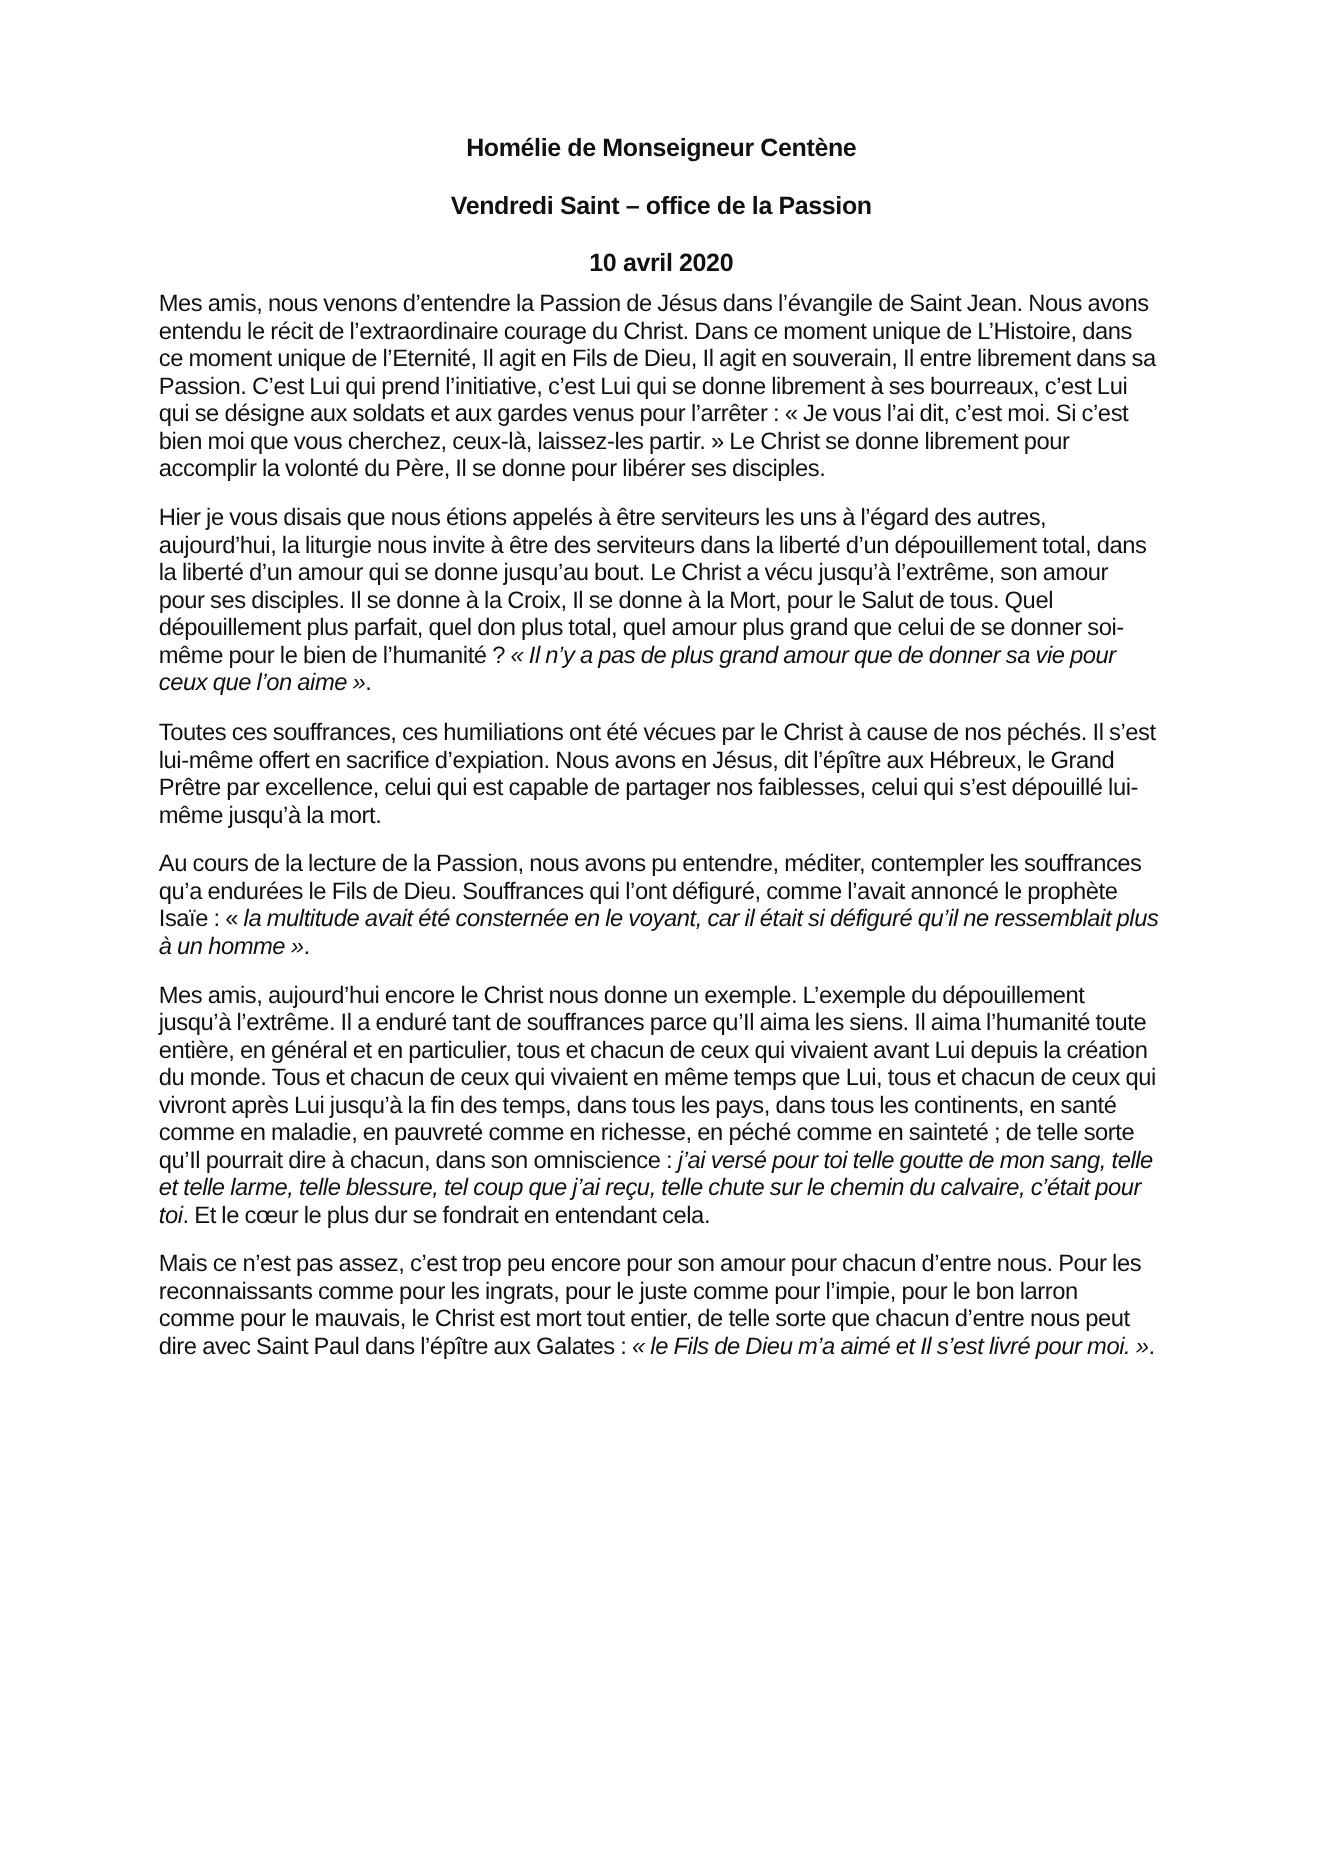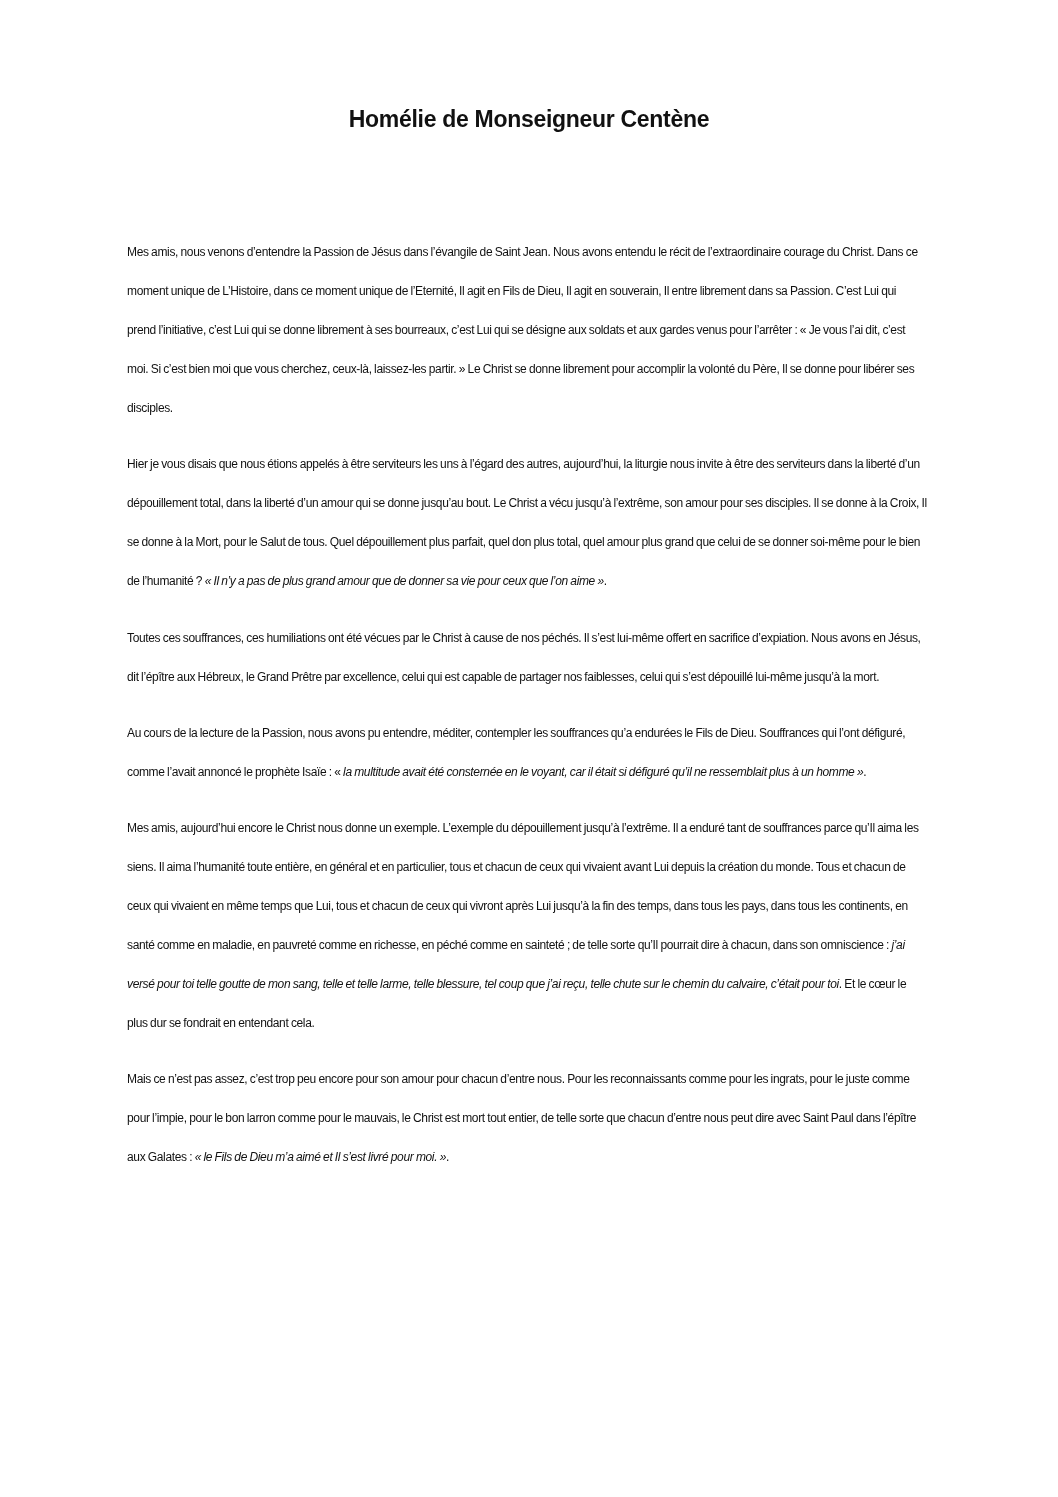--- a/index.html
+++ b/index.html
@@ -4,38 +4,40 @@
 <style>
   html, body { margin: 0; padding: 0; background: #ffffff; }
   body { width: 1058px; height: 1497px; overflow: hidden; position: relative; }
   .page {
     position: absolute; left: 0; top: 0; width: 1058px; height: 1497px;
     background: #ffffff; color: #111111;
     font-family: "Liberation Sans", "DejaVu Sans", sans-serif;
   }
   .titles { position: absolute; left: 0; top: 108px; width: 1058px; text-align: center; }
   .title-line {
-    font-weight: bold; font-size: 23px; line-height: 23px; margin: 0;
+    font-weight: bold; font-size: 20px; line-height: 23px; margin: 0;
     letter-spacing: -0.3px; height: 46px;
   }
   .body-text {
     position: absolute; left: 127px; top: 233px; width: 800px;
   }
   .para {
-    font-size: 12px; line-height: 39px; margin: 0 0 17.3px 0;
+    font-size: 19px; line-height: 22px; margin: 0 0 17.3px 0;
     letter-spacing: -0.35px; word-spacing: -0.5px;
   }
   .para i { font-style: italic; }
 </style>
 </head>
 <body>
 
 <div class="page">
   <div class="titles">
     <p class="title-line">Homélie de Monseigneur Centène</p>
+    <p class="title-line">Vendredi Saint – office de la Passion</p>
+    <p class="title-line">10 avril 2020</p>
   </div>
 
   <div class="body-text">
     <p class="para"><span>Mes amis, nous venons d’entendre la Passion de Jésus dans l’évangile de Saint Jean. Nous avons entendu le récit de l’extraordinaire courage du Christ. Dans ce moment unique de L’Histoire, dans ce moment unique de l’Eternité, Il agit en Fils de Dieu, Il agit en souverain, Il entre librement dans sa Passion. C’est Lui qui prend l’initiative, c’est Lui qui se donne librement à ses bourreaux, c’est Lui qui se désigne aux soldats et aux gardes venus pour l’arrêter : « Je vous l’ai dit, c’est moi. Si c’est bien moi que vous cherchez, ceux-là, laissez-les partir. » Le Christ se donne librement pour accomplir la volonté du Père, Il se donne pour libérer ses disciples.</span></p>
     <p class="para"><span>Hier je vous disais que nous étions appelés à être serviteurs les uns à l’égard des autres, aujourd’hui, la liturgie nous invite à être des serviteurs dans la liberté d’un dépouillement total, dans la liberté d’un amour qui se donne jusqu’au bout. Le Christ a vécu jusqu’à l’extrême, son amour pour ses disciples. Il se donne à la Croix, Il se donne à la Mort, pour le Salut de tous. Quel dépouillement plus parfait, quel don plus total, quel amour plus grand que celui de se donner soi-même pour le bien de l’humanité ? </span><i>« Il n’y a pas de plus grand amour que de donner sa vie pour ceux que l’on aime »</i><span>.</span></p>
     <p class="para"><span>Toutes ces souffrances, ces humiliations ont été vécues par le Christ à cause de nos péchés. Il s’est lui-même offert en sacrifice d’expiation. Nous avons en Jésus, dit l’épître aux Hébreux, le Grand Prêtre par excellence, celui qui est capable de partager nos faiblesses, celui qui s’est dépouillé lui-même jusqu’à la mort.</span></p>
     <p class="para"><span>Au cours de la lecture de la Passion, nous avons pu entendre, méditer, contempler les souffrances qu’a endurées le Fils de Dieu. Souffrances qui l’ont défiguré, comme l’avait annoncé le prophète Isaïe : « </span><i>la multitude avait été consternée en le voyant, car il était si défiguré qu’il ne ressemblait plus à un homme »</i><span>.</span></p>
     <p class="para"><span>Mes amis, aujourd’hui encore le Christ nous donne un exemple. L’exemple du dépouillement jusqu’à l’extrême. Il a enduré tant de souffrances parce qu’Il aima les siens. Il aima l’humanité toute entière, en général et en particulier, tous et chacun de ceux qui vivaient avant Lui depuis la création du monde. Tous et chacun de ceux qui vivaient en même temps que Lui, tous et chacun de ceux qui vivront après Lui jusqu’à la fin des temps, dans tous les pays, dans tous les continents, en santé comme en maladie, en pauvreté comme en richesse, en péché comme en sainteté ; de telle sorte qu’Il pourrait dire à chacun, dans son omniscience : </span><i>j’ai versé pour toi telle goutte de mon sang, telle et telle larme, telle blessure, tel coup que j’ai reçu, telle chute sur le chemin du calvaire, c’était pour toi</i><span>. Et le cœur le plus dur se fondrait en entendant cela.</span></p>
     <p class="para"><span>Mais ce n’est pas assez, c’est trop peu encore pour son amour pour chacun d’entre nous. Pour les reconnaissants comme pour les ingrats, pour le juste comme pour l’impie, pour le bon larron comme pour le mauvais, le Christ est mort tout entier, de telle sorte que chacun d’entre nous peut dire avec Saint Paul dans l’épître aux Galates : </span><i>« le Fils de Dieu m’a aimé et Il s’est livré pour moi. »</i><span>.</span></p>
   </div>

